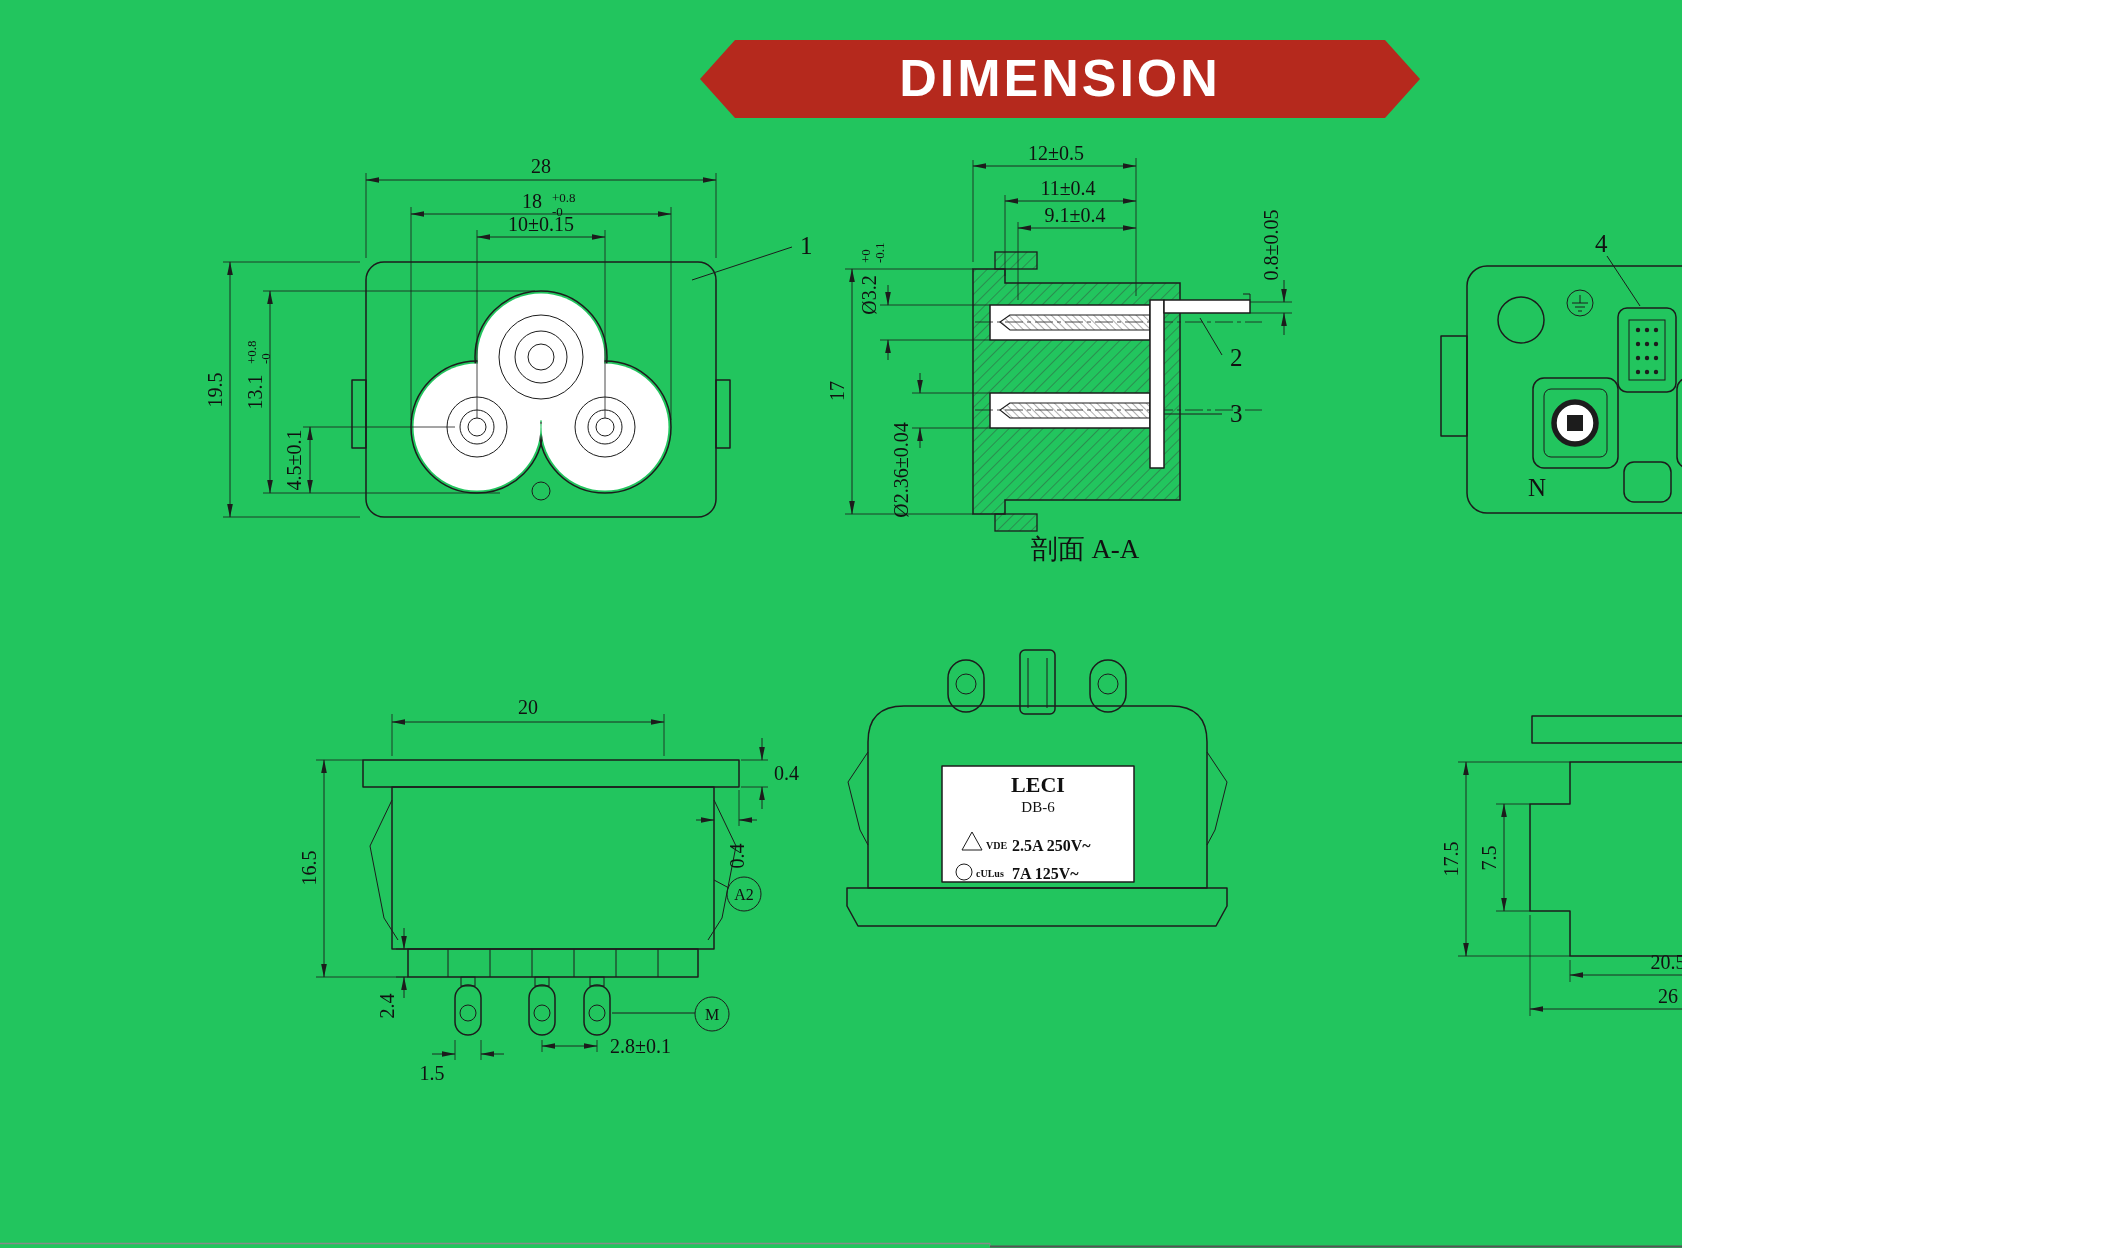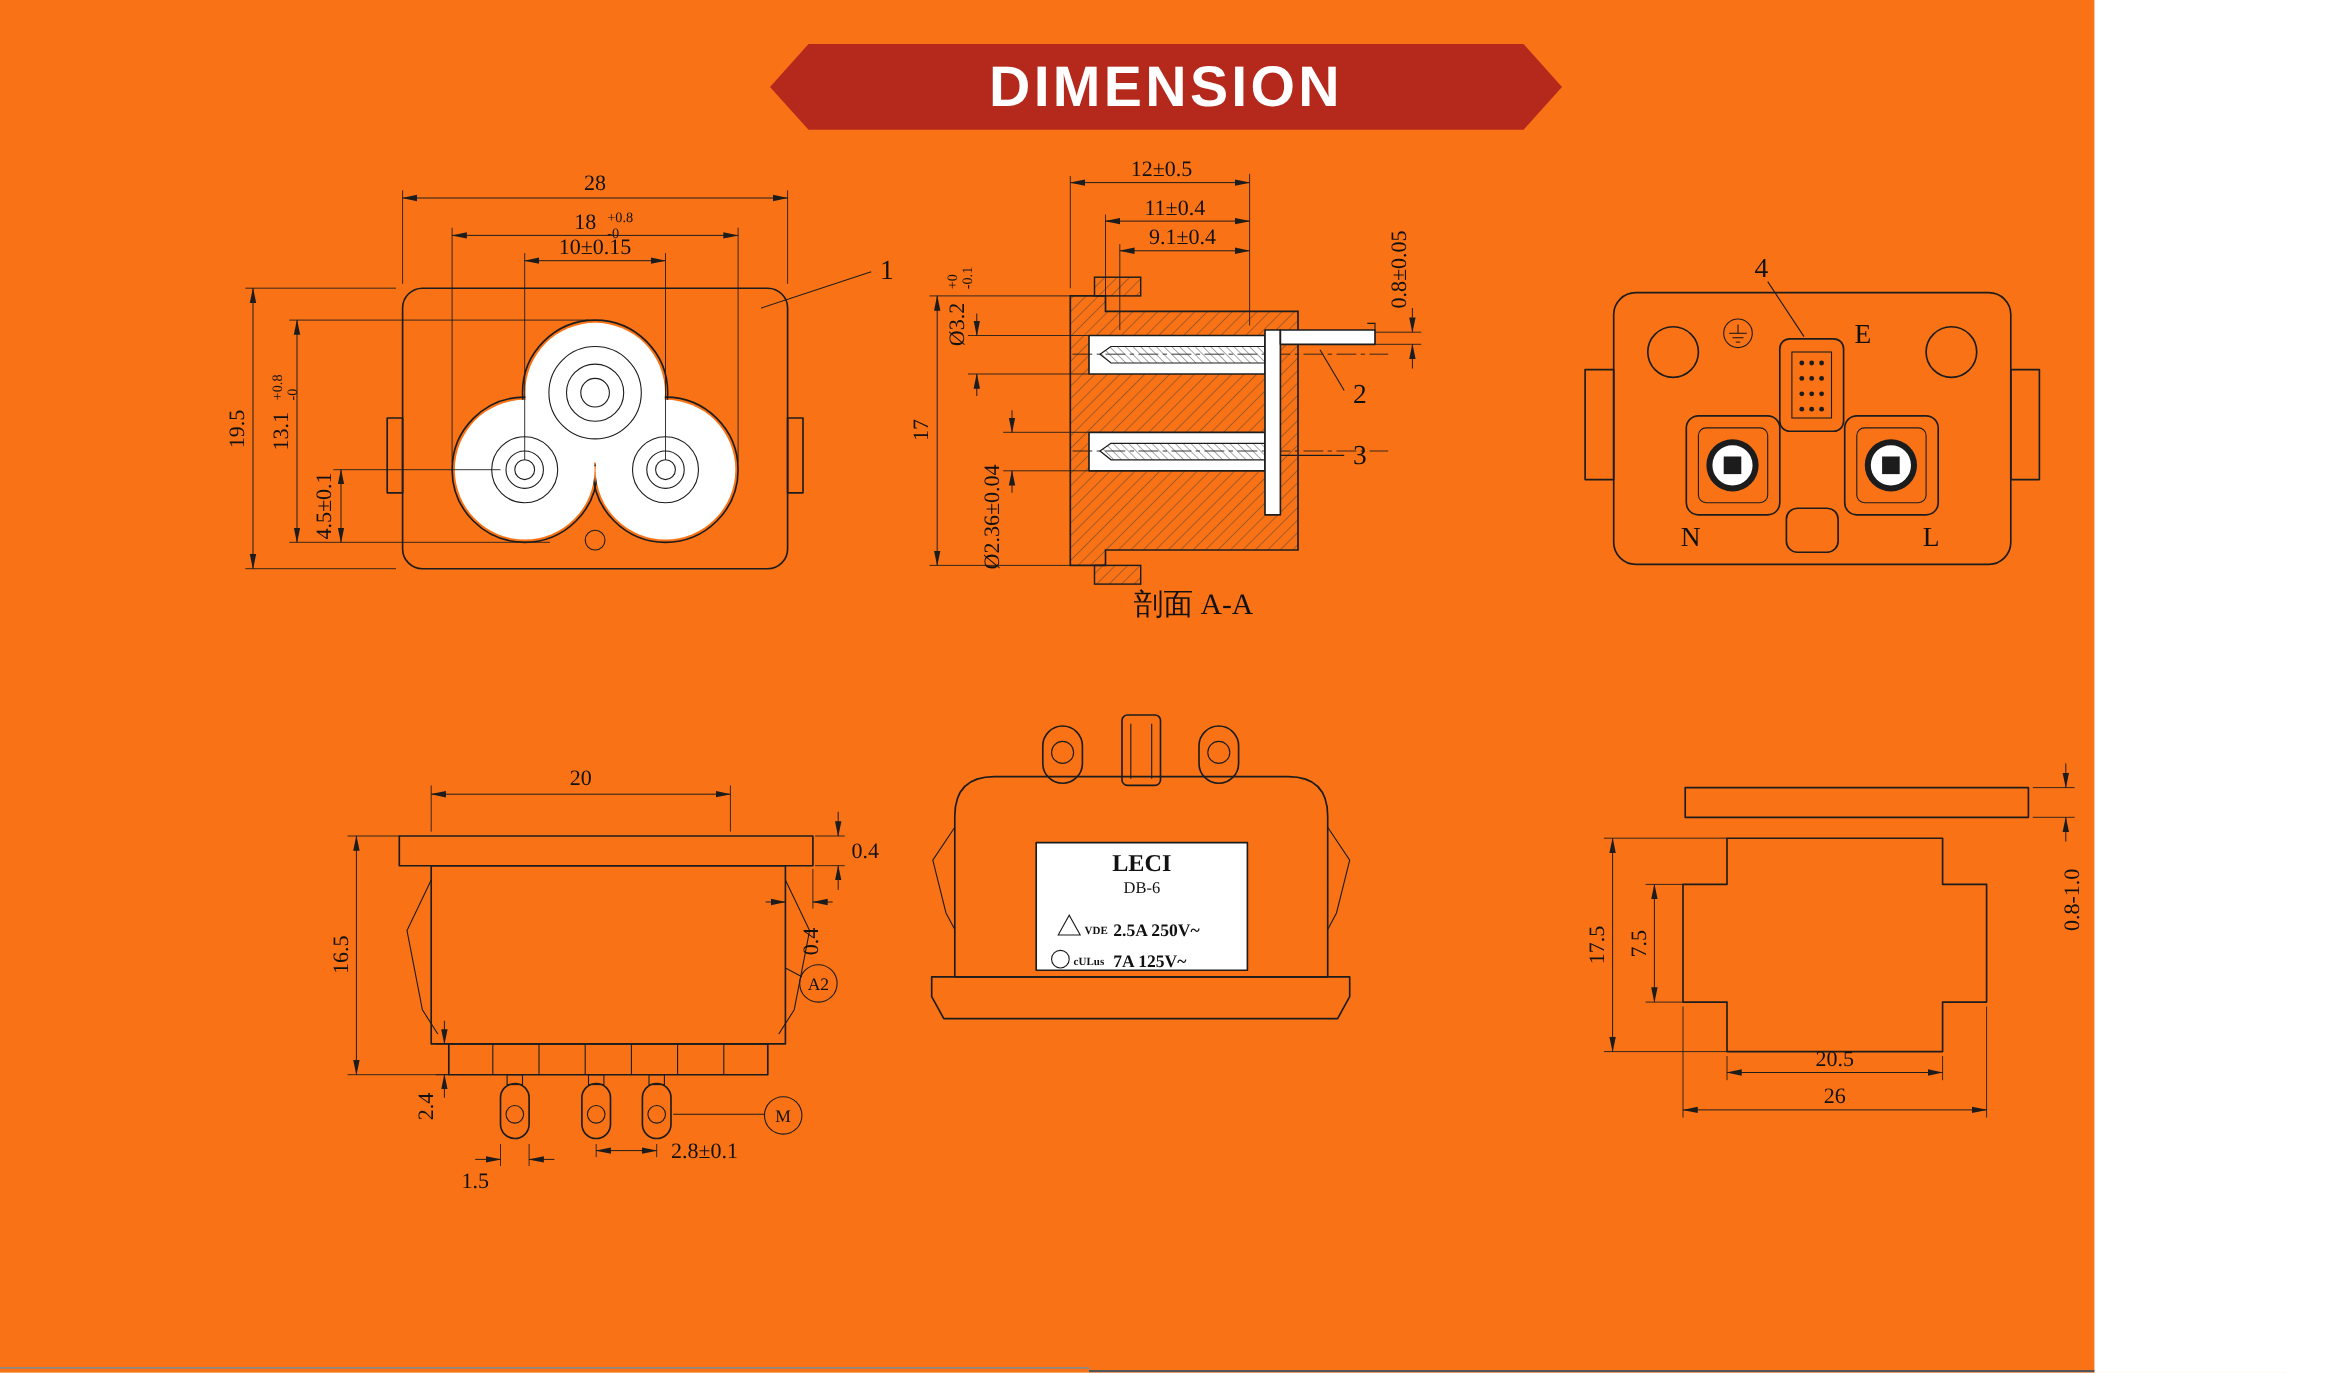--- a/index.html
+++ b/index.html
@@ -1,16 +1,16 @@
 <!DOCTYPE html>
 <html><head>
 <meta charset="utf-8">
 <style>
   html,body{margin:0;padding:0;background:#fff;}
-  .sheet{width:1904px;height:1248px;position:relative;background:#f97316;overflow:hidden;}
+  .sheet{width:1682px;height:1248px;position:relative;background:#22c55e;overflow:hidden;}
   svg{display:block;}
   text{font-family:"Liberation Serif","DejaVu Serif",serif;fill:#111;}
   .banner-text{font-family:"Liberation Sans","DejaVu Sans",sans-serif;font-weight:bold;fill:#ffffff;letter-spacing:3px;}
   .obj{fill:none;stroke:#1c1c1c;stroke-width:1.5;stroke-linejoin:round;}
   .objw{fill:#ffffff;stroke:#1c1c1c;stroke-width:1.5;stroke-linejoin:round;}
   .thin{fill:none;stroke:#1c1c1c;stroke-width:1;}
   .dim{fill:none;stroke:#1c1c1c;stroke-width:0.9;}
   .ext{fill:none;stroke:#1c1c1c;stroke-width:0.8;}
   .cl{fill:none;stroke:#1c1c1c;stroke-width:0.8;stroke-dasharray:18 4 4 4;}
   .dt{font-size:20px;}

